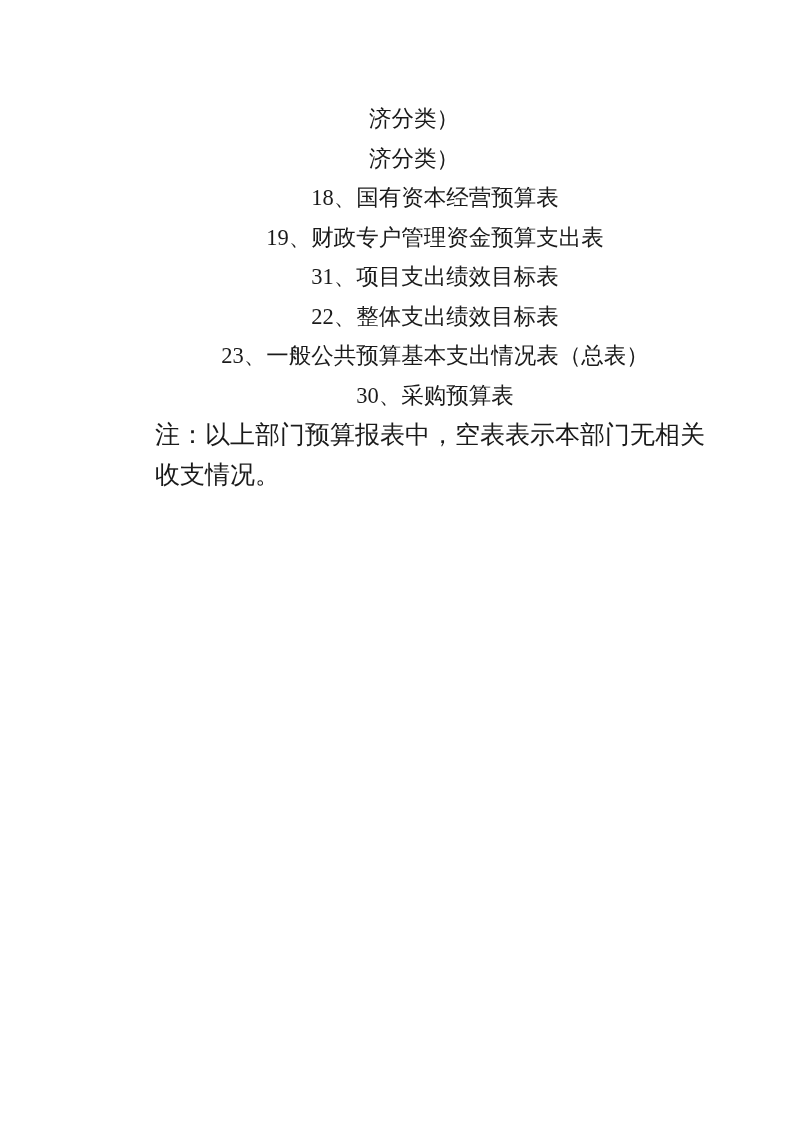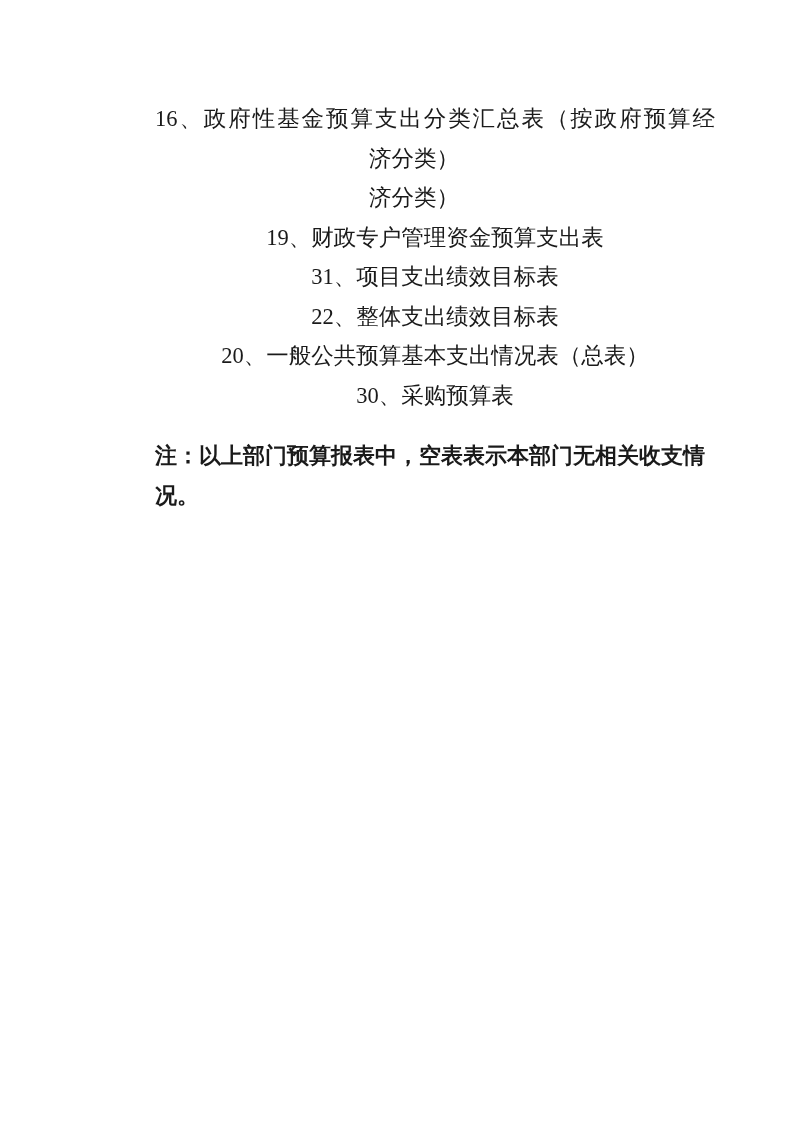--- a/index.html
+++ b/index.html
@@ -36,58 +36,59 @@
     padding-left: 42px;
   }
   
   .fill {
     text-align: justify;
     text-align-last: justify;
   }
   
   .note-line {
     font-family: "Liberation Sans", "DejaVu Sans", sans-serif;
-    font-weight: 700;
-    font-size: 22px;
+    font-weight: 400;
+    font-size: 25px;
     line-height: 39.5px;
     color: var(--text-color);
-    margin-top: 21px;
   }
 </style>
 </head>
 <body>
 
 <div class="page">
   <div class="content">
 
     <div>
-      <div class="line first fill">16、政府性基金预算支出分类汇总表（按政府预算经</div>
       <div class="line">济分类）</div>
     </div>
 
     <div>
       <div class="line">济分类）</div>
     </div>
 
+    <div>
+      <div class="line first">18、国有资本经营预算表</div>
+    </div>
 
     <div>
       <div class="line first">19、财政专户管理资金预算支出表</div>
     </div>
 
 
     <div>
       <div class="line first">31、项目支出绩效目标表</div>
     </div>
 
     <div>
       <div class="line first">22、整体支出绩效目标表</div>
     </div>
 
     <div>
-      <div class="line first">20、一般公共预算基本支出情况表（总表）</div>
+      <div class="line first">23、一般公共预算基本支出情况表（总表）</div>
     </div>
 
     <div>
       <div class="line first">30、采购预算表</div>
     </div>
 
     <div>
       <div class="note-line first">注：以上部门预算报表中，空表表示本部门无相关收支情况。</div>
     </div>
 

